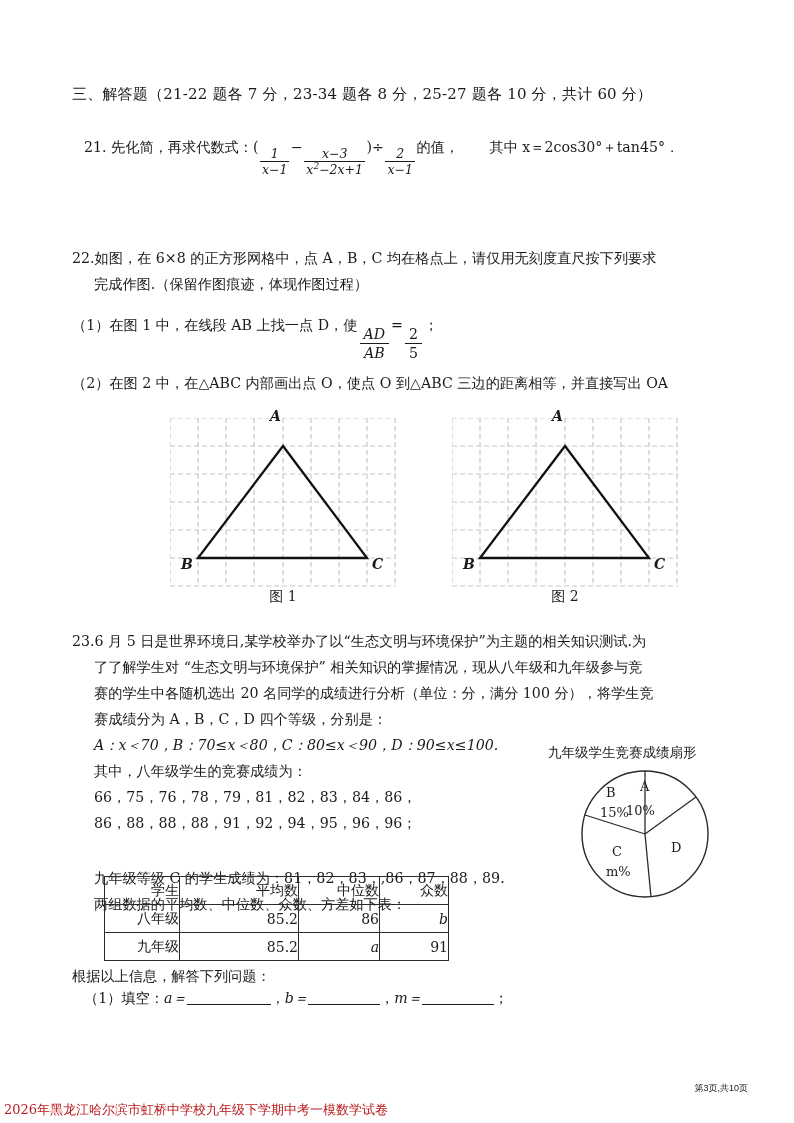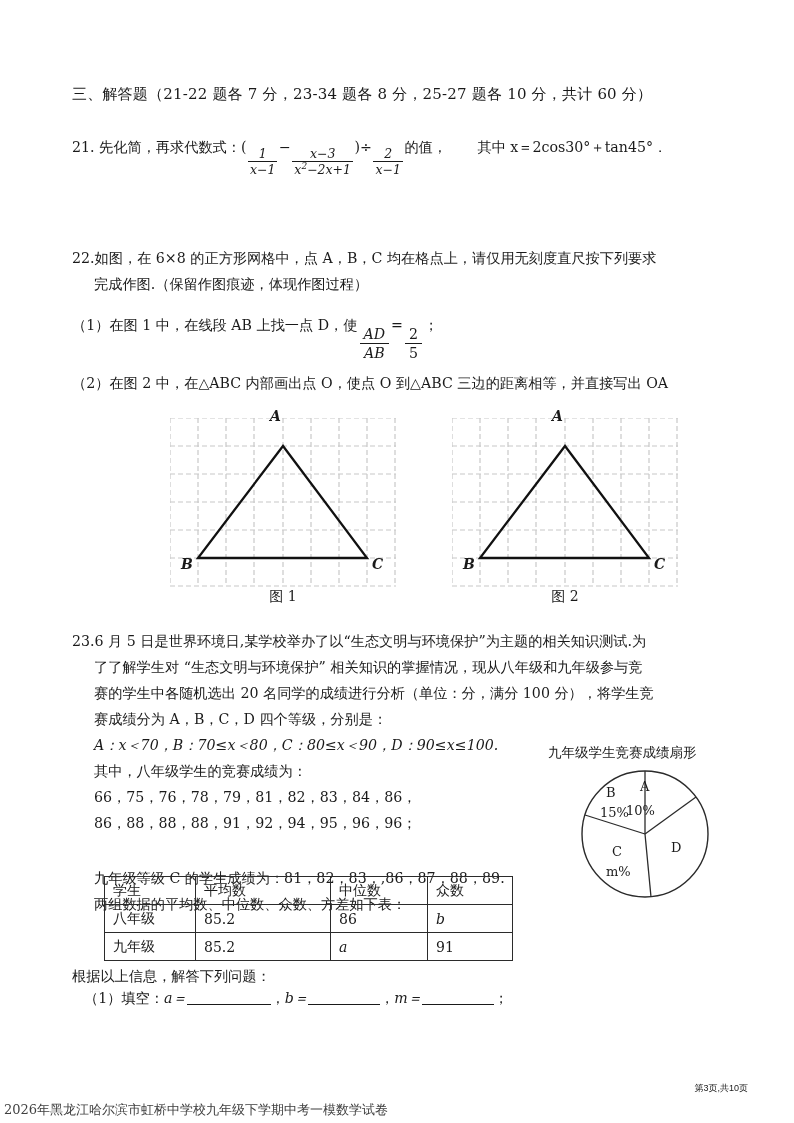--- a/index.html
+++ b/index.html
@@ -78,23 +78,23 @@
   
   .stat-table {
     position: absolute;
     left: 104px;
     top: 876px;
     border-collapse: collapse;
     font-size: 14px;
   }
   .stat-table td, .stat-table th {
     border: 1.1px solid #2b2b2b;
-    text-align: left;
+    text-align: right;
     font-weight: normal;
-    padding: 3px 8px;
+    padding: 3px 0;
     height: 21px;
   }
   .stat-table .c0 { width: 74px; }
   .stat-table .c1 { width: 118px; }
   .stat-table .c2 { width: 80px; }
   .stat-table .c3 { width: 68px; }
 
   
   .pie-title {
     position: absolute;
@@ -128,34 +128,34 @@
     font-size: 9px;
     font-family: "Liberation Sans", sans-serif;
     color: #1a1a1a;
     white-space: nowrap;
   }
   .doc-footer {
     position: absolute;
     left: 4px;
     top: 1101px;
     font-size: 13px;
-    color: #404040;
+    color: #b91c1c;
     white-space: nowrap;
   }
 
   .nowrap { white-space: nowrap; }
 </style>
 </head>
 <body>
 
 <div class="page">
 
   <div class="abs section-title">三、解答题（21-22 题各 7 分，23-34 题各 8 分，25-27 题各 10 分，共计 60 分）</div>
 
-  <div class="abs q-block nowrap" style="left:72px; top:134px;">
+  <div class="abs q-block nowrap" style="left:84px; top:134px;">
     <span>21.</span>
     <span>先化简，再求代数式：</span><span>(</span><span class="frac">
         <span class="num ital">1</span>
         <span class="den ital">x−1</span>
       </span><span>−</span><span class="frac">
         <span class="num ital">x−3</span>
         <span class="den ital"><span>x</span><sup class="exp">2</sup><span>−2x+1</span></span>
       </span><span>)</span><span>÷</span><span class="frac">
         <span class="num ital">2</span>
         <span class="den ital">x−1</span>

